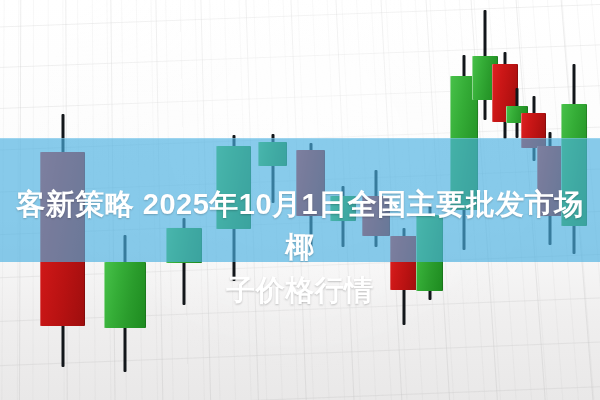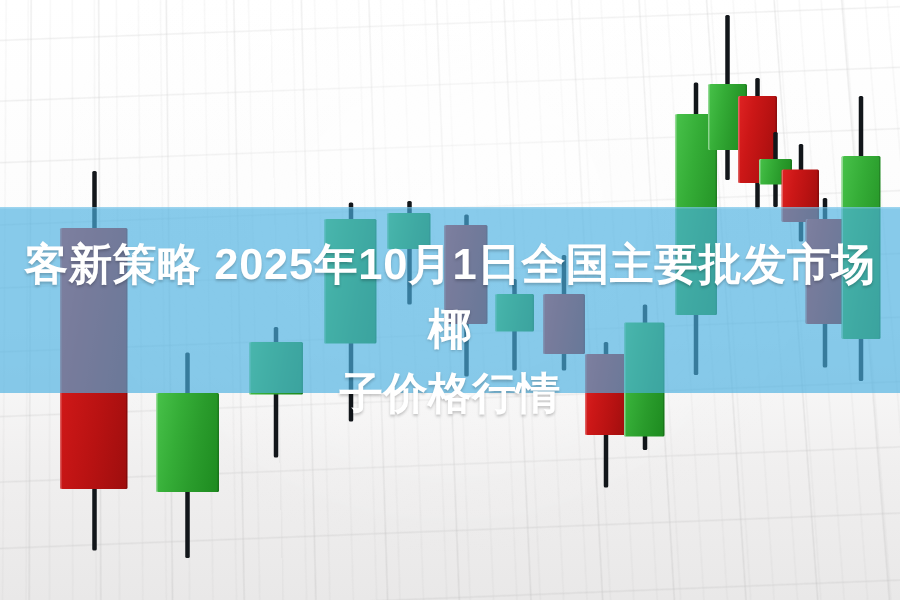--- a/index.html
+++ b/index.html
@@ -78,20 +78,21 @@
     text-align:center;
     color:#ffffff;
     font-weight:700;
     font-size:29px;
     line-height:43px;
     letter-spacing:.5px;
     text-shadow:0 1px 2px rgba(0,0,0,.22);
     padding:0 6px;
     box-sizing:border-box;
     white-space:pre-line;
+    margin-top:27px;
   }
 </style>
 </head>
 <body>
 
 <div id="stage">
 
   <div id="paper"></div>
   <div id="gridwrap">
     <div class="g"></div>

